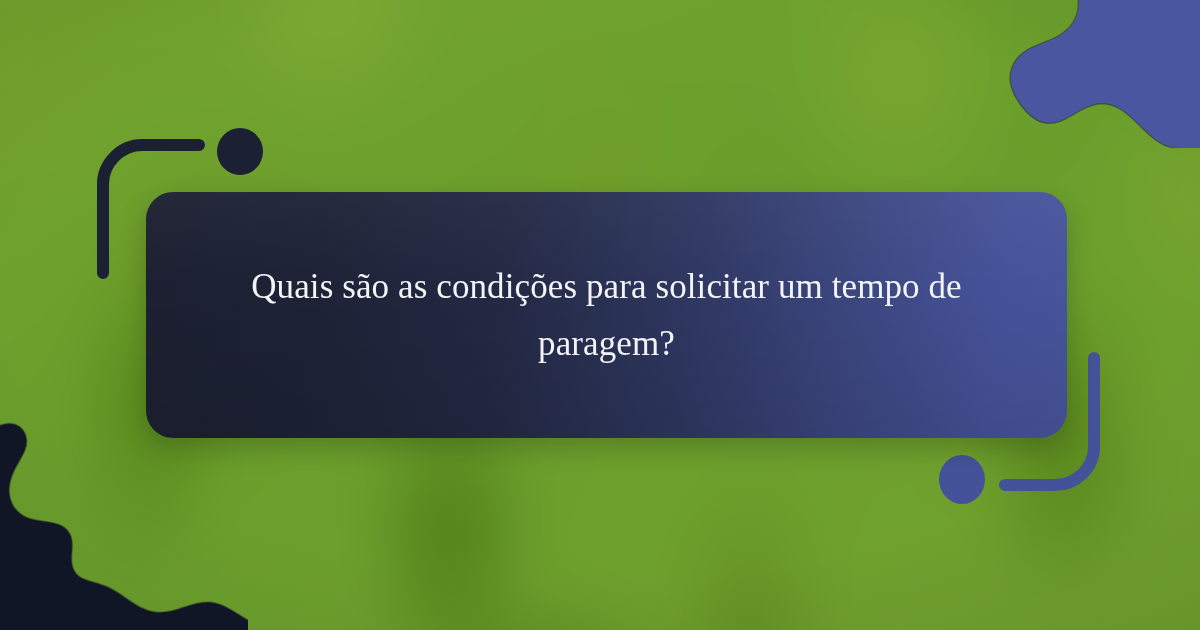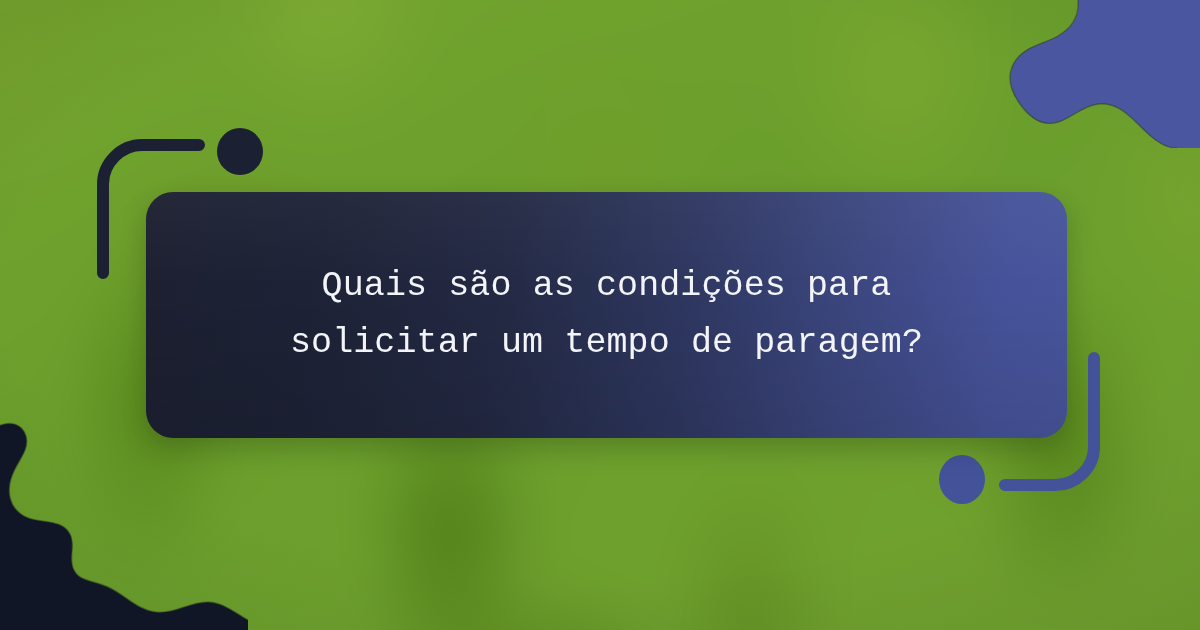--- a/index.html
+++ b/index.html
@@ -6,21 +6,21 @@
     margin: 0;
     padding: 0;
     background: #000;
   }
 
   #stage {
     position: relative;
     width: 1200px;
     height: 630px;
     overflow: hidden;
-    font-family: Liberation Mono, monospace;
+    font-family: Liberation Serif, serif;
   }
 
   
   .bg-base {
     position: absolute;
     inset: 0;
     background: #6a9f2c;
   }
 
   .bg-mottle {

